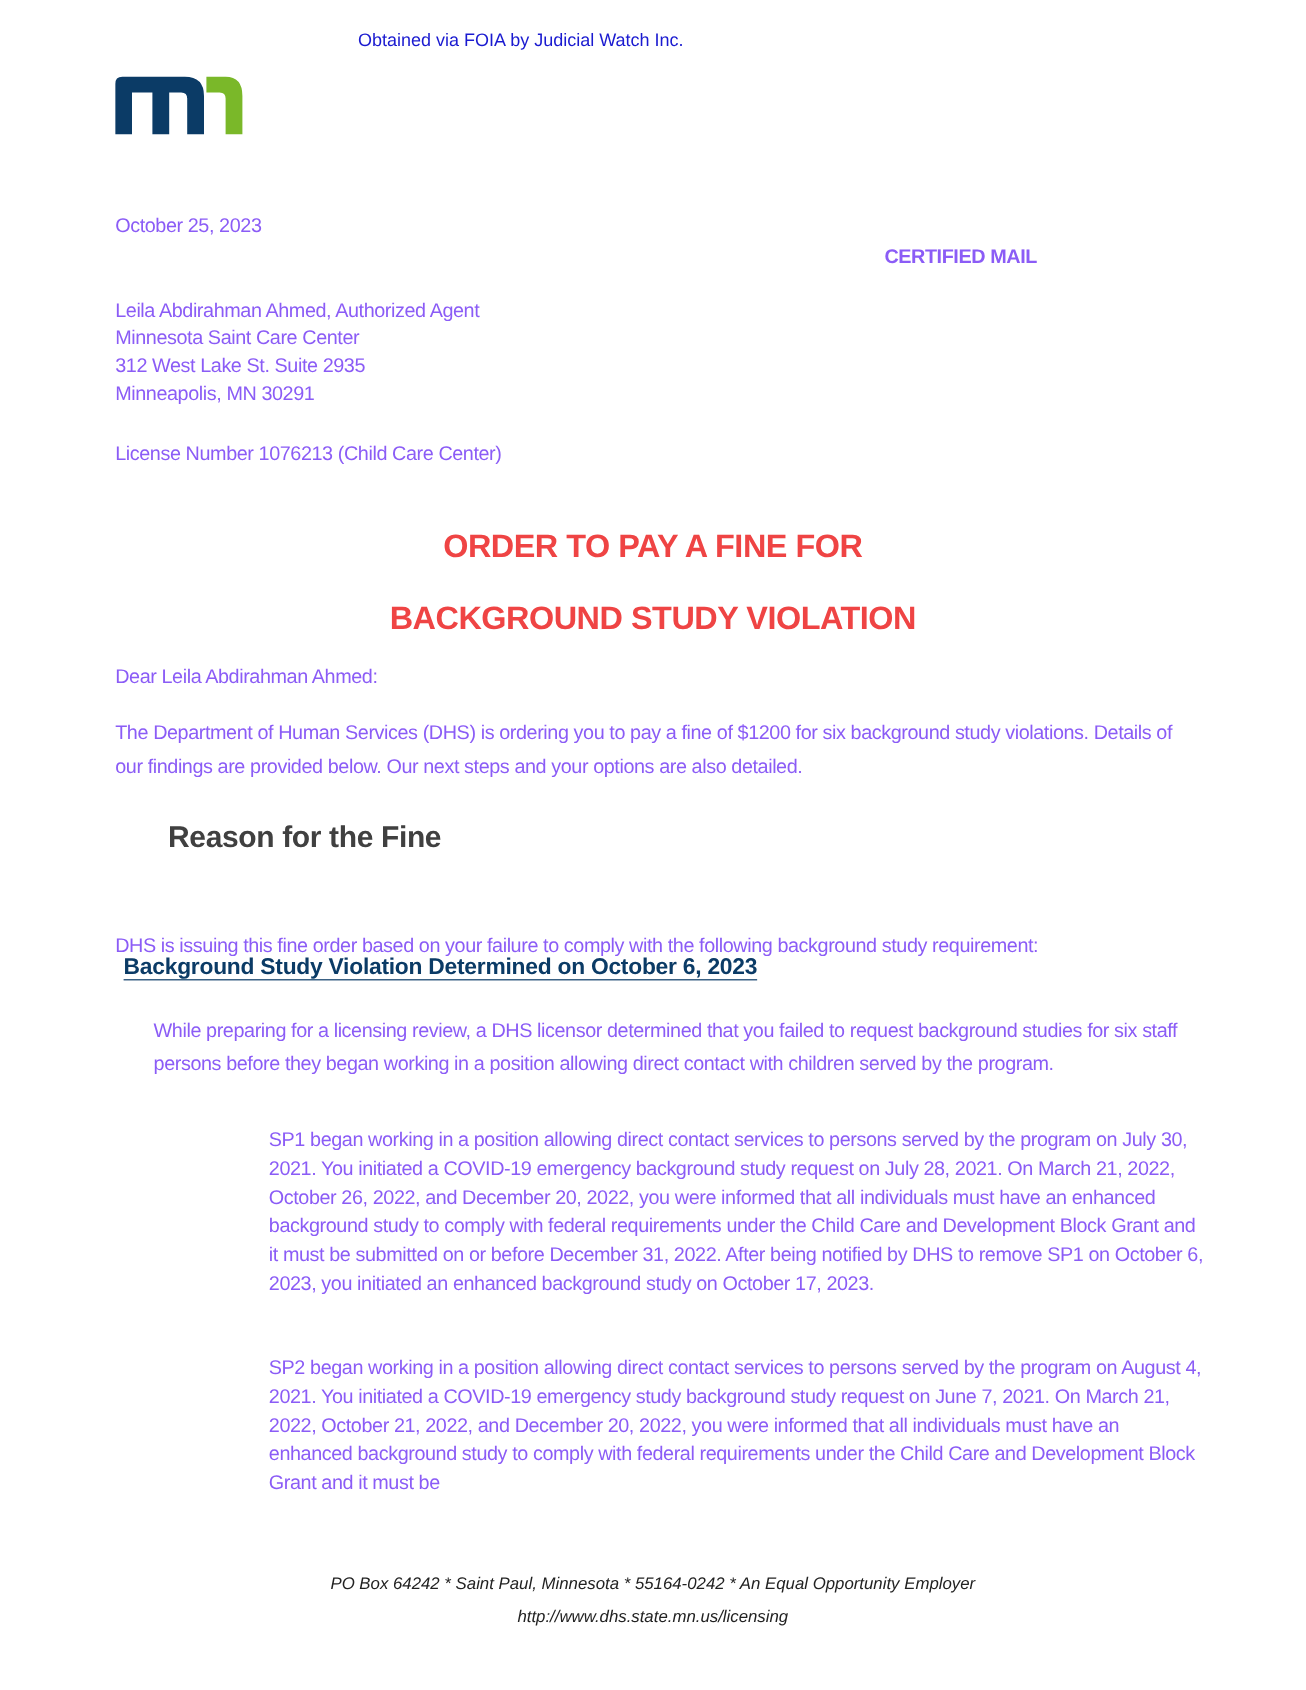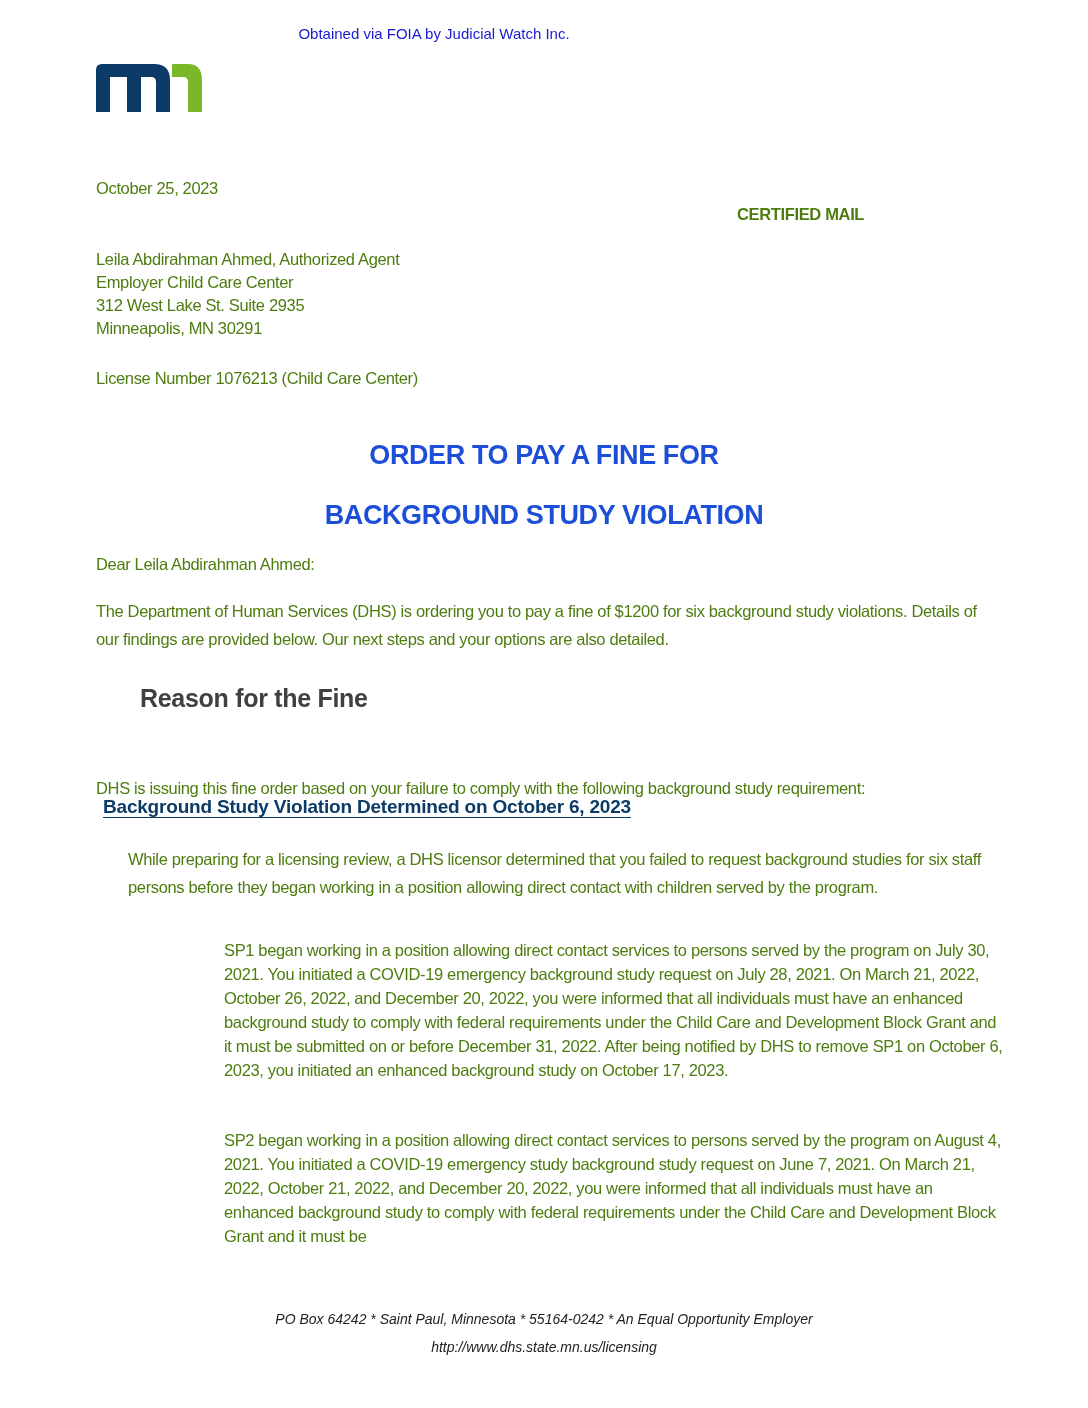--- a/index.html
+++ b/index.html
@@ -4,27 +4,27 @@
 <style>
   html, body { margin: 0; padding: 0; background: #ffffff; }
   body { width: 1088px; height: 1408px; position: relative; overflow: hidden;
          font-family: "Liberation Sans Narrow", "Liberation Sans", sans-serif; color: #111; }
   .abs { position: absolute; }
   .foia { top: 25px; left: 0; width: 868px; text-align: center; color: #1a1ad0;
           font-family: "Liberation Sans", sans-serif; font-size: 15px; }
   .logo { top: 62px; left: 96px; width: 390px; height: 52px; }
   .logo-text { position: absolute; left: 120px; top: 0; font-family: "DejaVu Sans", sans-serif;
                font-weight: bold; color: #0b3b66; font-size: 22px; letter-spacing: 2.2px; line-height: 24px; }
-  .body-text { font-family: "Liberation Sans", sans-serif; font-size: 16.5px; line-height: 23px; color: #4d7c0f; letter-spacing: -0.35px; }
+  .body-text { font-family: "Liberation Sans", sans-serif; font-size: 16.5px; line-height: 23px; color: #8b5cf6; letter-spacing: -0.35px; }
   .date { top: 177px; left: 96px; }
   .certified { top: 203px; left: 737px; font-weight: bold; }
   .address { top: 248px; left: 96px; }
   .address div { line-height: 23px; }
   .license { top: 367px; left: 96px; }
-  .title { left: 0; width: 1088px; text-align: center; color: #1d4ed8; font-weight: bold;
+  .title { left: 0; width: 1088px; text-align: center; color: #ef4444; font-weight: bold;
            font-family: "Liberation Sans", sans-serif; font-size: 27px; letter-spacing: -0.4px; }
   .title1 { top: 440px; }
   .title2 { top: 500px; }
   .salutation { top: 553px; left: 96px; }
   .intro { top: 597px; left: 96px; width: 900px; line-height: 28px; }
   .section-h { top: 684px; left: 96px; color: #404040; font-weight: bold; font-size: 25px;
                font-family: "Liberation Sans", sans-serif; letter-spacing: -0.3px; margin-left: 44px; }
   .section-intro { top: 744px; left: 96px; width: 920px; margin-top: 33px; }
   .sub-h { top: 796px; left: 103px; color: #0b3b66; font-weight: bold; font-size: 19px;
            text-decoration: underline; text-underline-offset: 4px; font-family: "Liberation Sans", sans-serif; letter-spacing: -0.2px; }
@@ -46,21 +46,21 @@
     <path d="M0 50 V8 Q0 2 6 2 H58 Q74 2 74 18 V50 H60 V20 Q60 15 55 15 H45 V50 H31 V15 H14 V50 Z" fill="#0b3b66"></path>
     <path d="M76 2 H92 Q106 2 106 18 V50 H92 V20 Q92 15 87 15 H76 Z" fill="#7ab829"></path>
   </svg>
 </div>
 
 <div class="abs body-text date">October 25, 2023</div>
 <div class="abs body-text certified">CERTIFIED MAIL</div>
 
 <div class="abs body-text address">
   <div>Leila Abdirahman Ahmed, Authorized Agent</div>
-  <div>Employer Child Care Center</div>
+  <div>Minnesota Saint Care Center</div>
   <div>312 West Lake St. Suite 2935</div>
   <div>Minneapolis, MN 30291</div>
 </div>
 
 <div class="abs body-text license">License Number 1076213 (Child Care Center)</div>
 
 <div class="abs title title1">ORDER TO PAY A FINE FOR</div>
 <div class="abs title title2">BACKGROUND STUDY VIOLATION</div>
 
 <div class="abs body-text salutation">Dear Leila Abdirahman Ahmed:</div>

